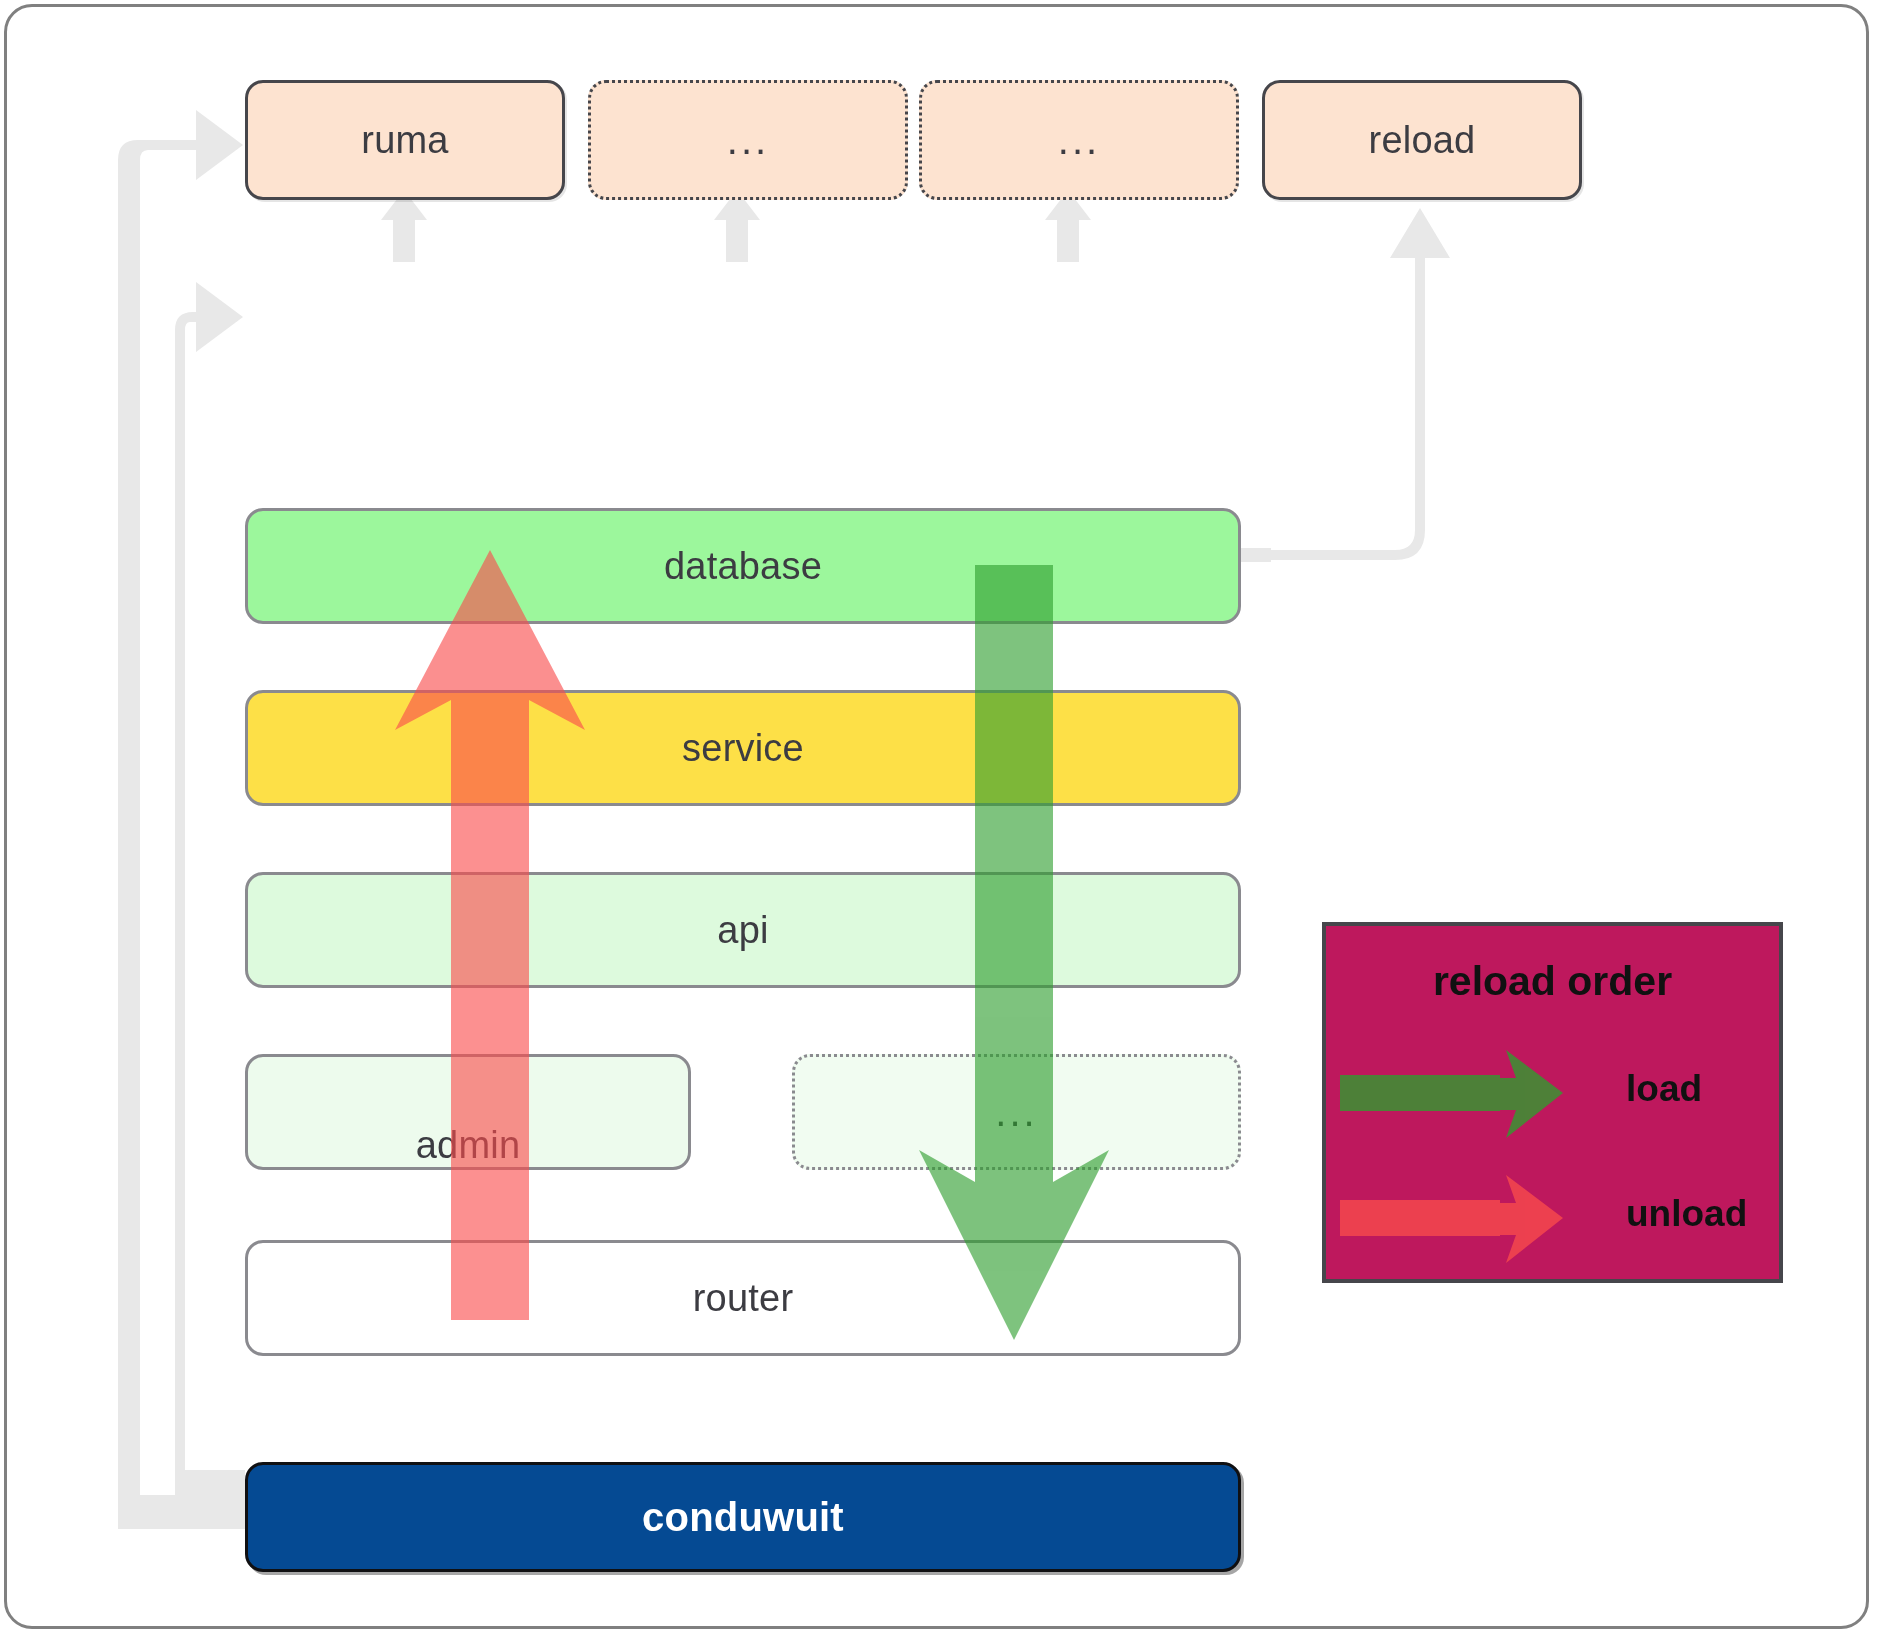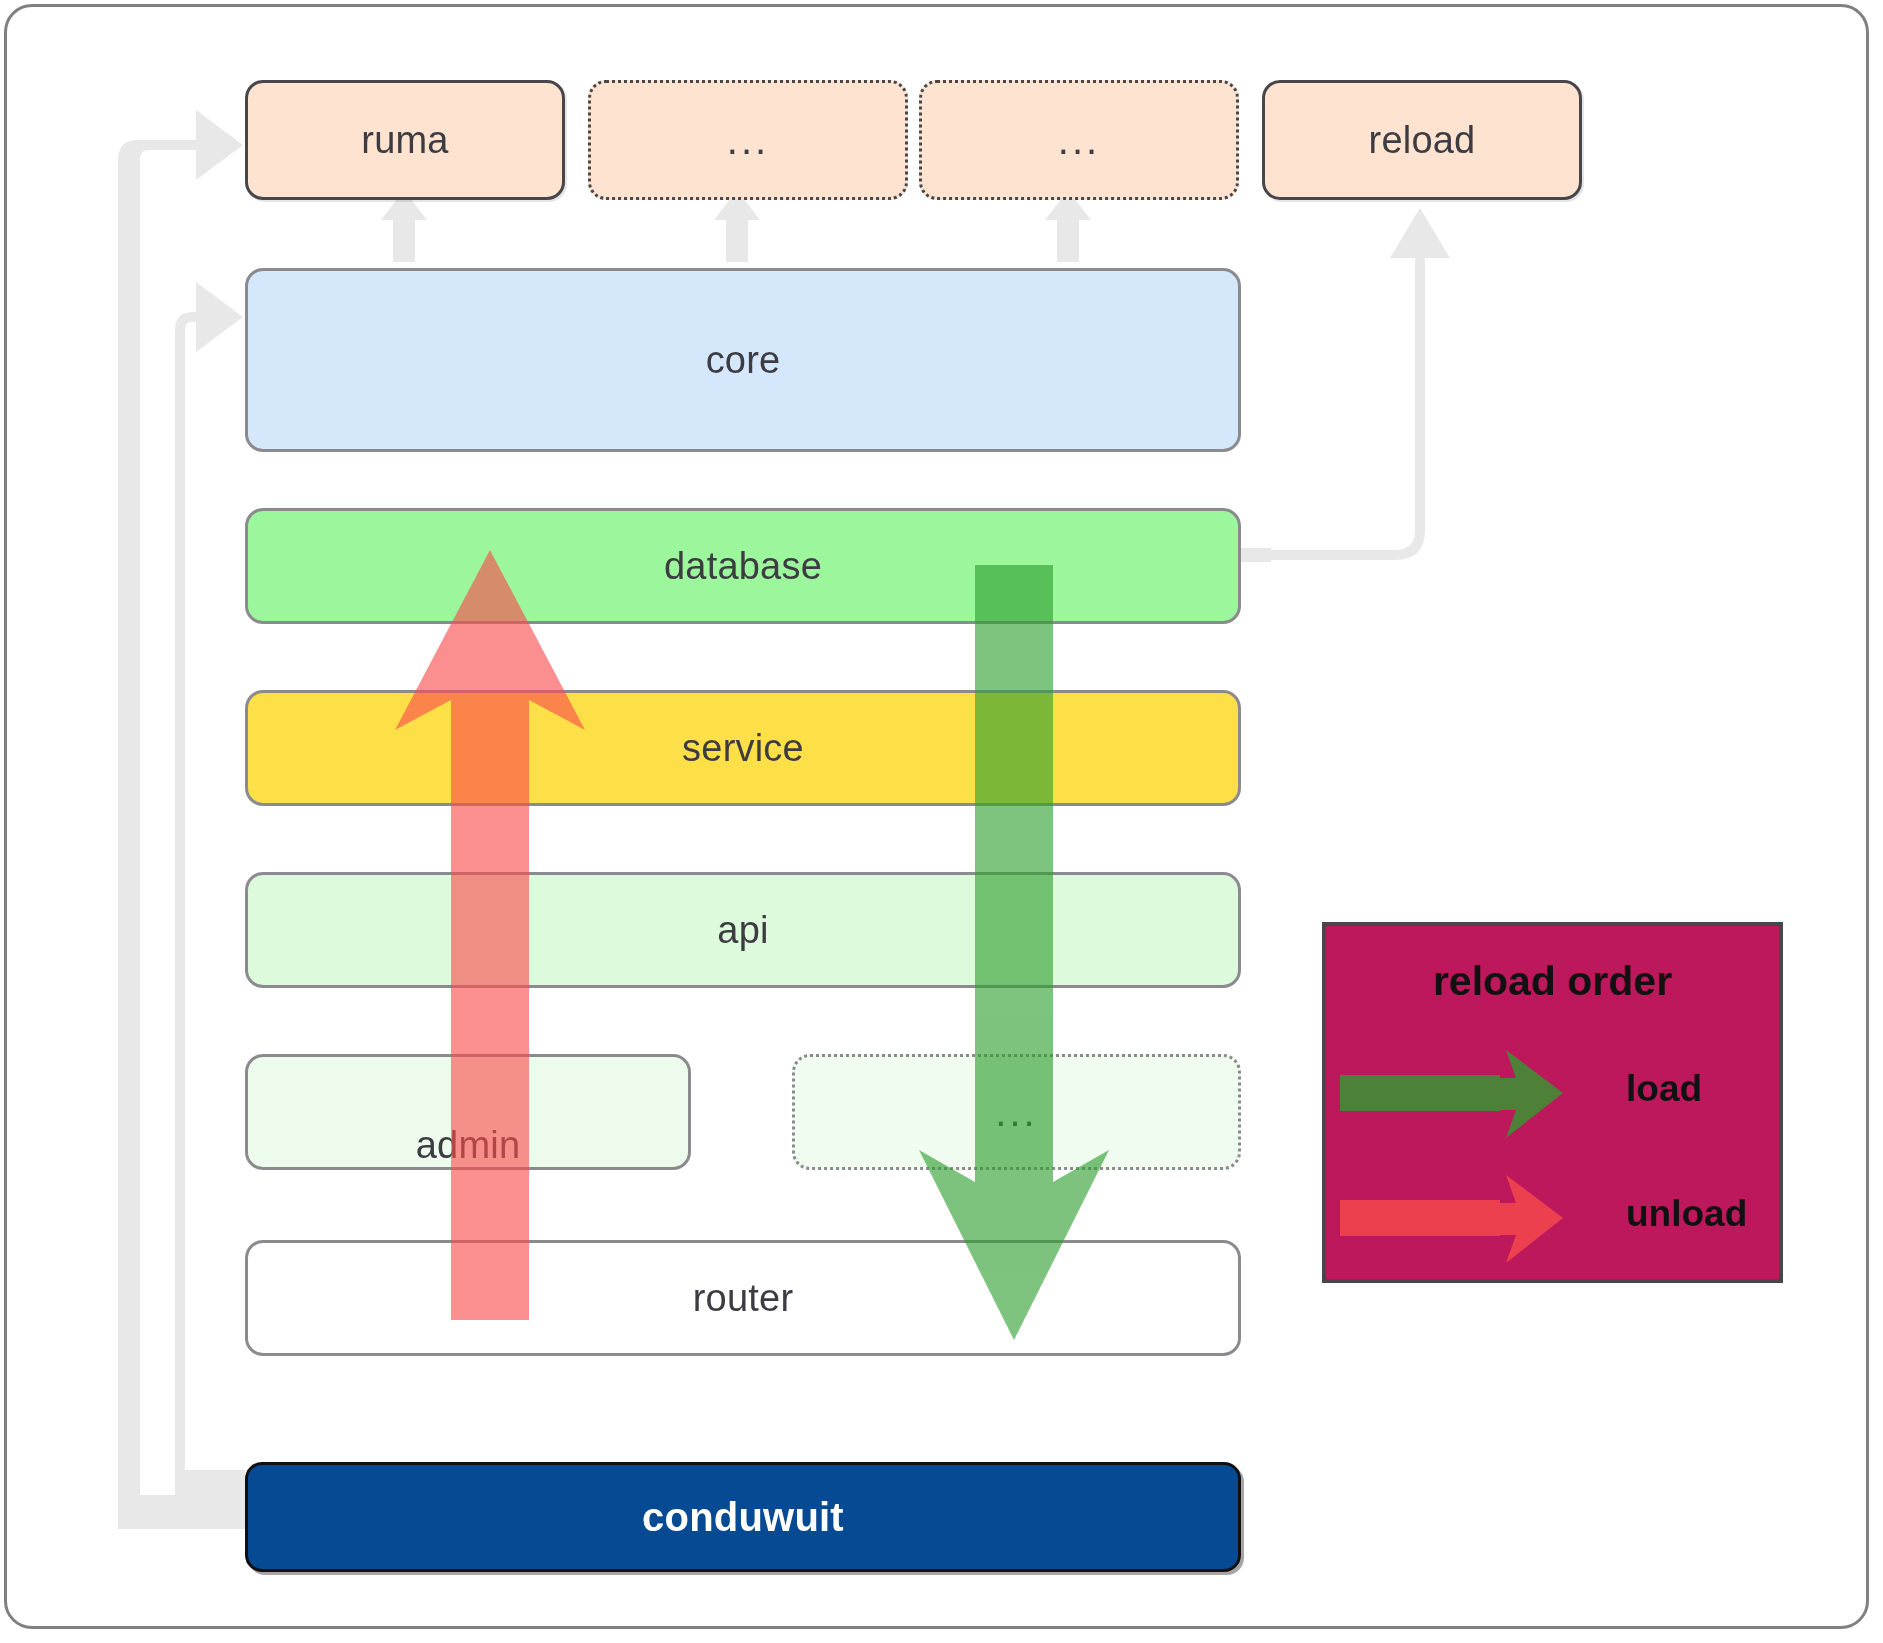--- a/index.html
+++ b/index.html
@@ -221,42 +221,39 @@
     <div class="node dep dotted" style="left:588px;top:80px;width:320px;height:120px;">
       <span class="label ellipsis">...</span>
     </div>
     <div class="node dep dotted" style="left:919px;top:80px;width:320px;height:120px;">
       <span class="label ellipsis">...</span>
     </div>
     <div class="node dep" style="left:1262px;top:80px;width:320px;height:120px;">
       <span class="label">reload</span>
     </div>
 
-    <div class="node core" style="left:245px;top:268px;width:996px;height:184px;">
-      <span class="label">core</span>
-    </div>
     <div class="node database" style="left:245px;top:508px;width:996px;height:116px;">
       <span class="label">database</span>
     </div>
     <div class="node service" style="left:245px;top:690px;width:996px;height:116px;">
       <span class="label">service</span>
     </div>
     <div class="node api" style="left:245px;top:872px;width:996px;height:116px;">
       <span class="label">api</span>
     </div>
     <div class="node admin" style="left:245px;top:1054px;width:446px;height:116px;align-items:flex-end;">
       <span class="label">admin</span>
     </div>
     <div class="node adminmore" style="left:792px;top:1054px;width:449px;height:116px;">
       <span class="label ellipsis">...</span>
     </div>
     <div class="node router" style="left:245px;top:1240px;width:996px;height:116px;">
       <span class="label">router</span>
     </div>
-    <div class="node root" style="left:245px;top:1462px;width:996px;height:110px;border-radius:17px;">
+    <div class="node root" style="left:245px;top:1462px;width:996px;height:110px;">
       <span class="label">conduwuit</span>
     </div>
   </div>
 
   <svg class="layer" id="arrow-layer-over" viewBox="0 0 1883 1643" xmlns="http://www.w3.org/2000/svg">
 
     <g opacity="0.62">
       <rect x="451" y="640" width="78" height="680" fill="#fa4c4c"></rect>
       <path d="M 490 550
                L 585 730

